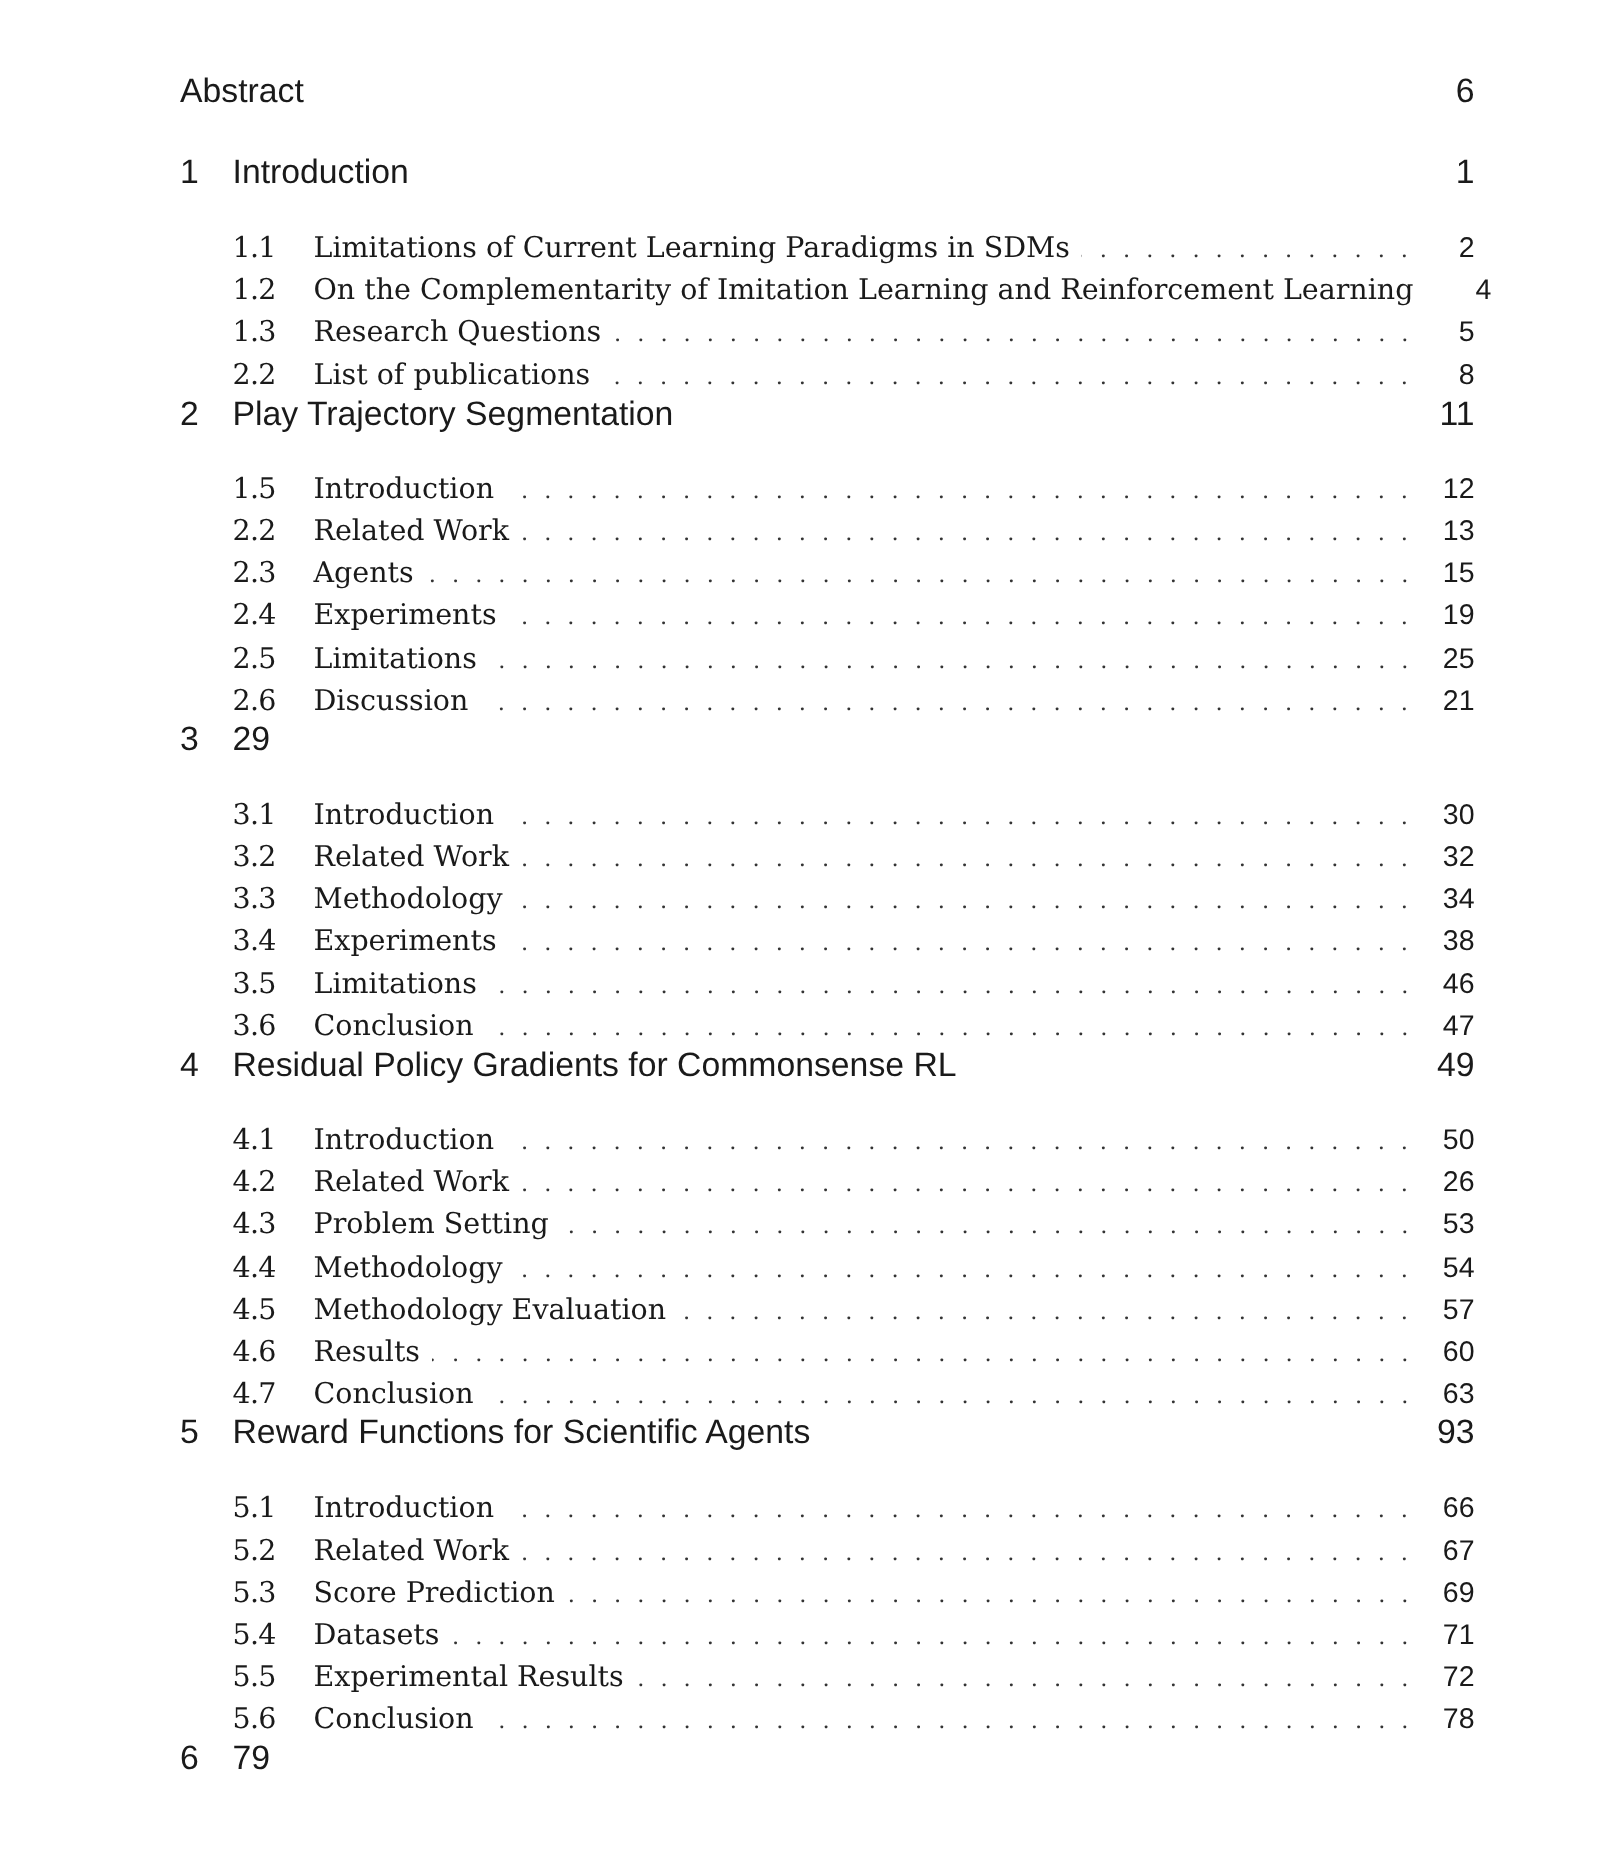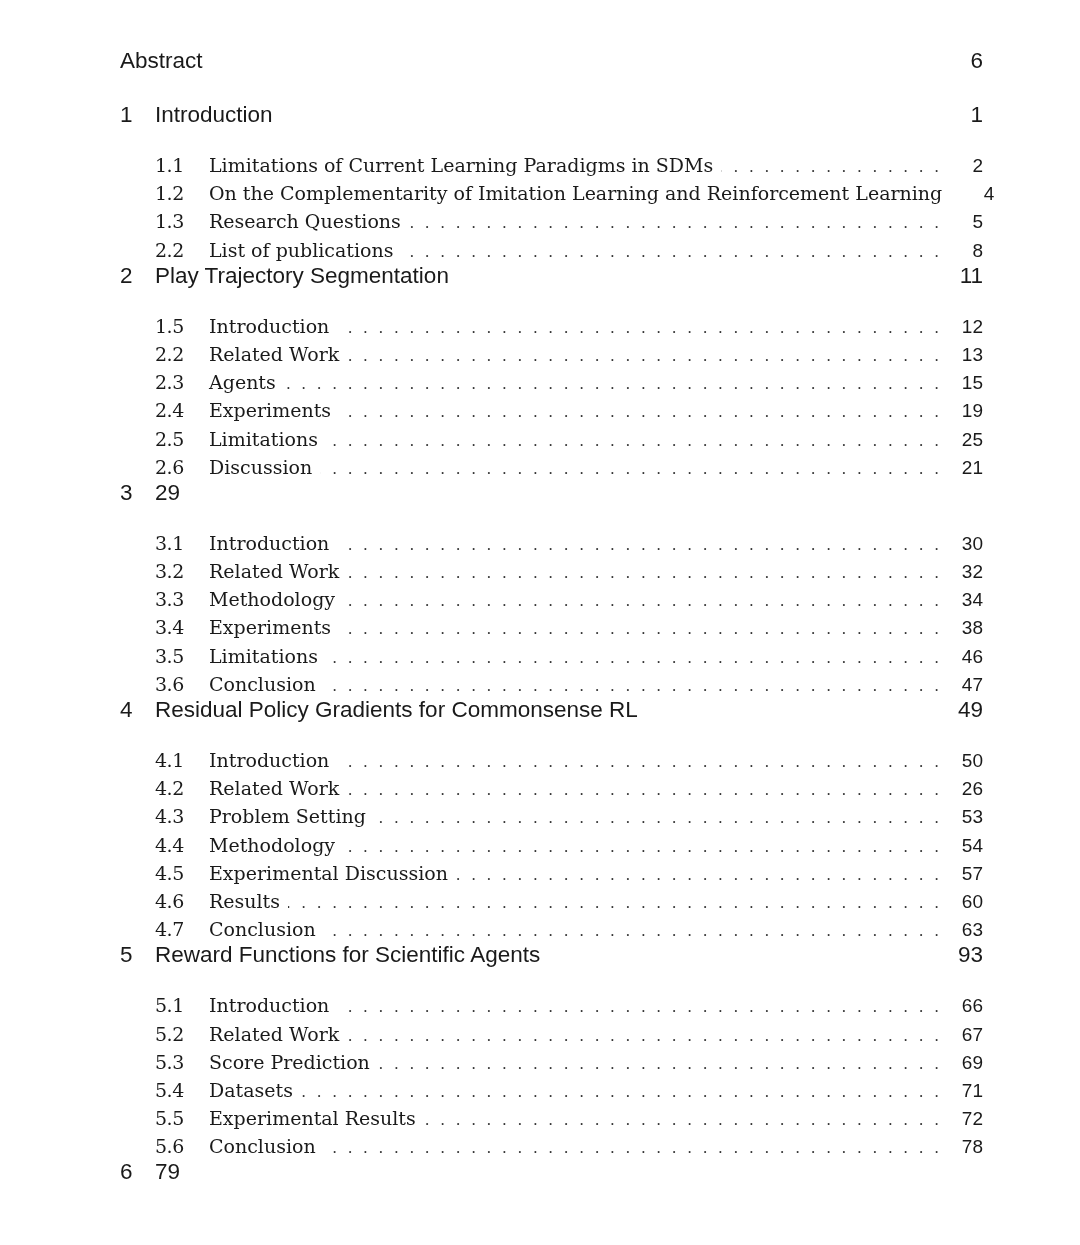--- a/index.html
+++ b/index.html
@@ -179,21 +179,21 @@
           <span class="spage sans">53</span>
         </div>
         <div class="section serif">
           <span class="snum">4.4</span>
           <span class="stitle">Methodology</span>
           <span class="leader"></span>
           <span class="spage sans">54</span>
         </div>
         <div class="section serif">
           <span class="snum">4.5</span>
-          <span class="stitle">Experimental Discussion</span>
+          <span class="stitle">Methodology Evaluation</span>
           <span class="leader"></span>
           <span class="spage sans">57</span>
         </div>
         <div class="section serif">
           <span class="snum">4.6</span>
           <span class="stitle">Results</span>
           <span class="leader"></span>
           <span class="spage sans">60</span>
         </div>
         <div class="section serif">

